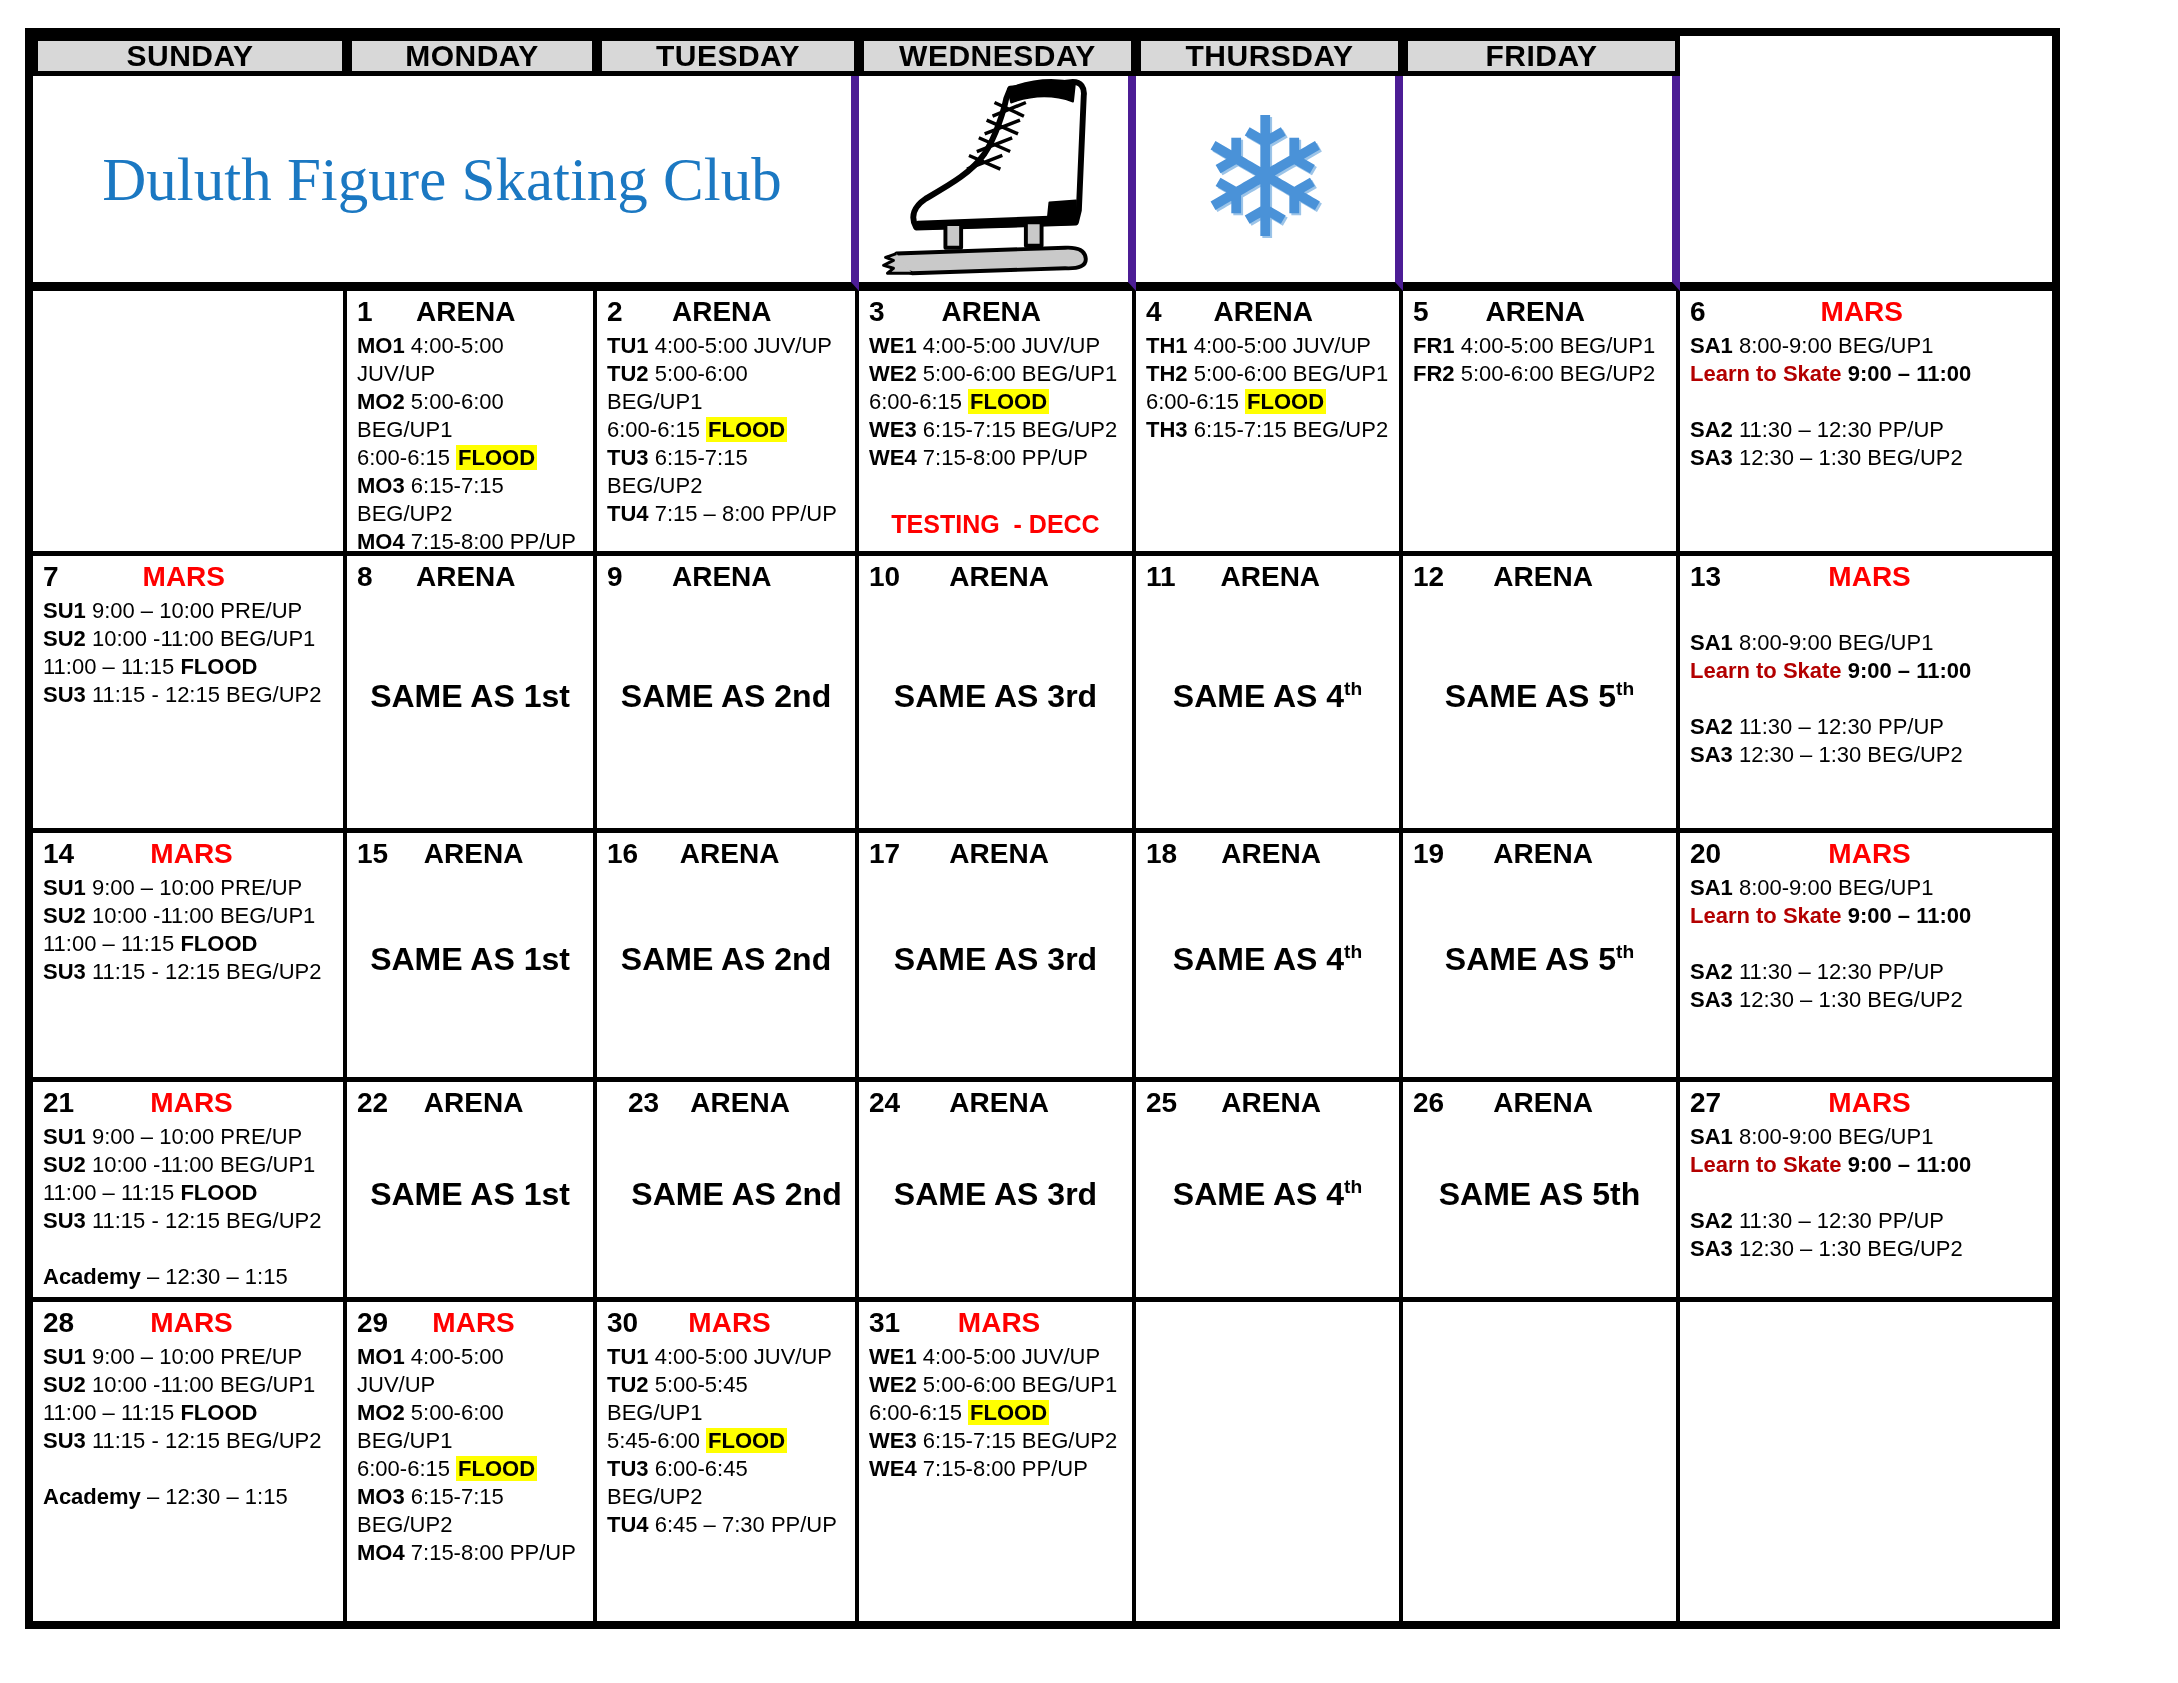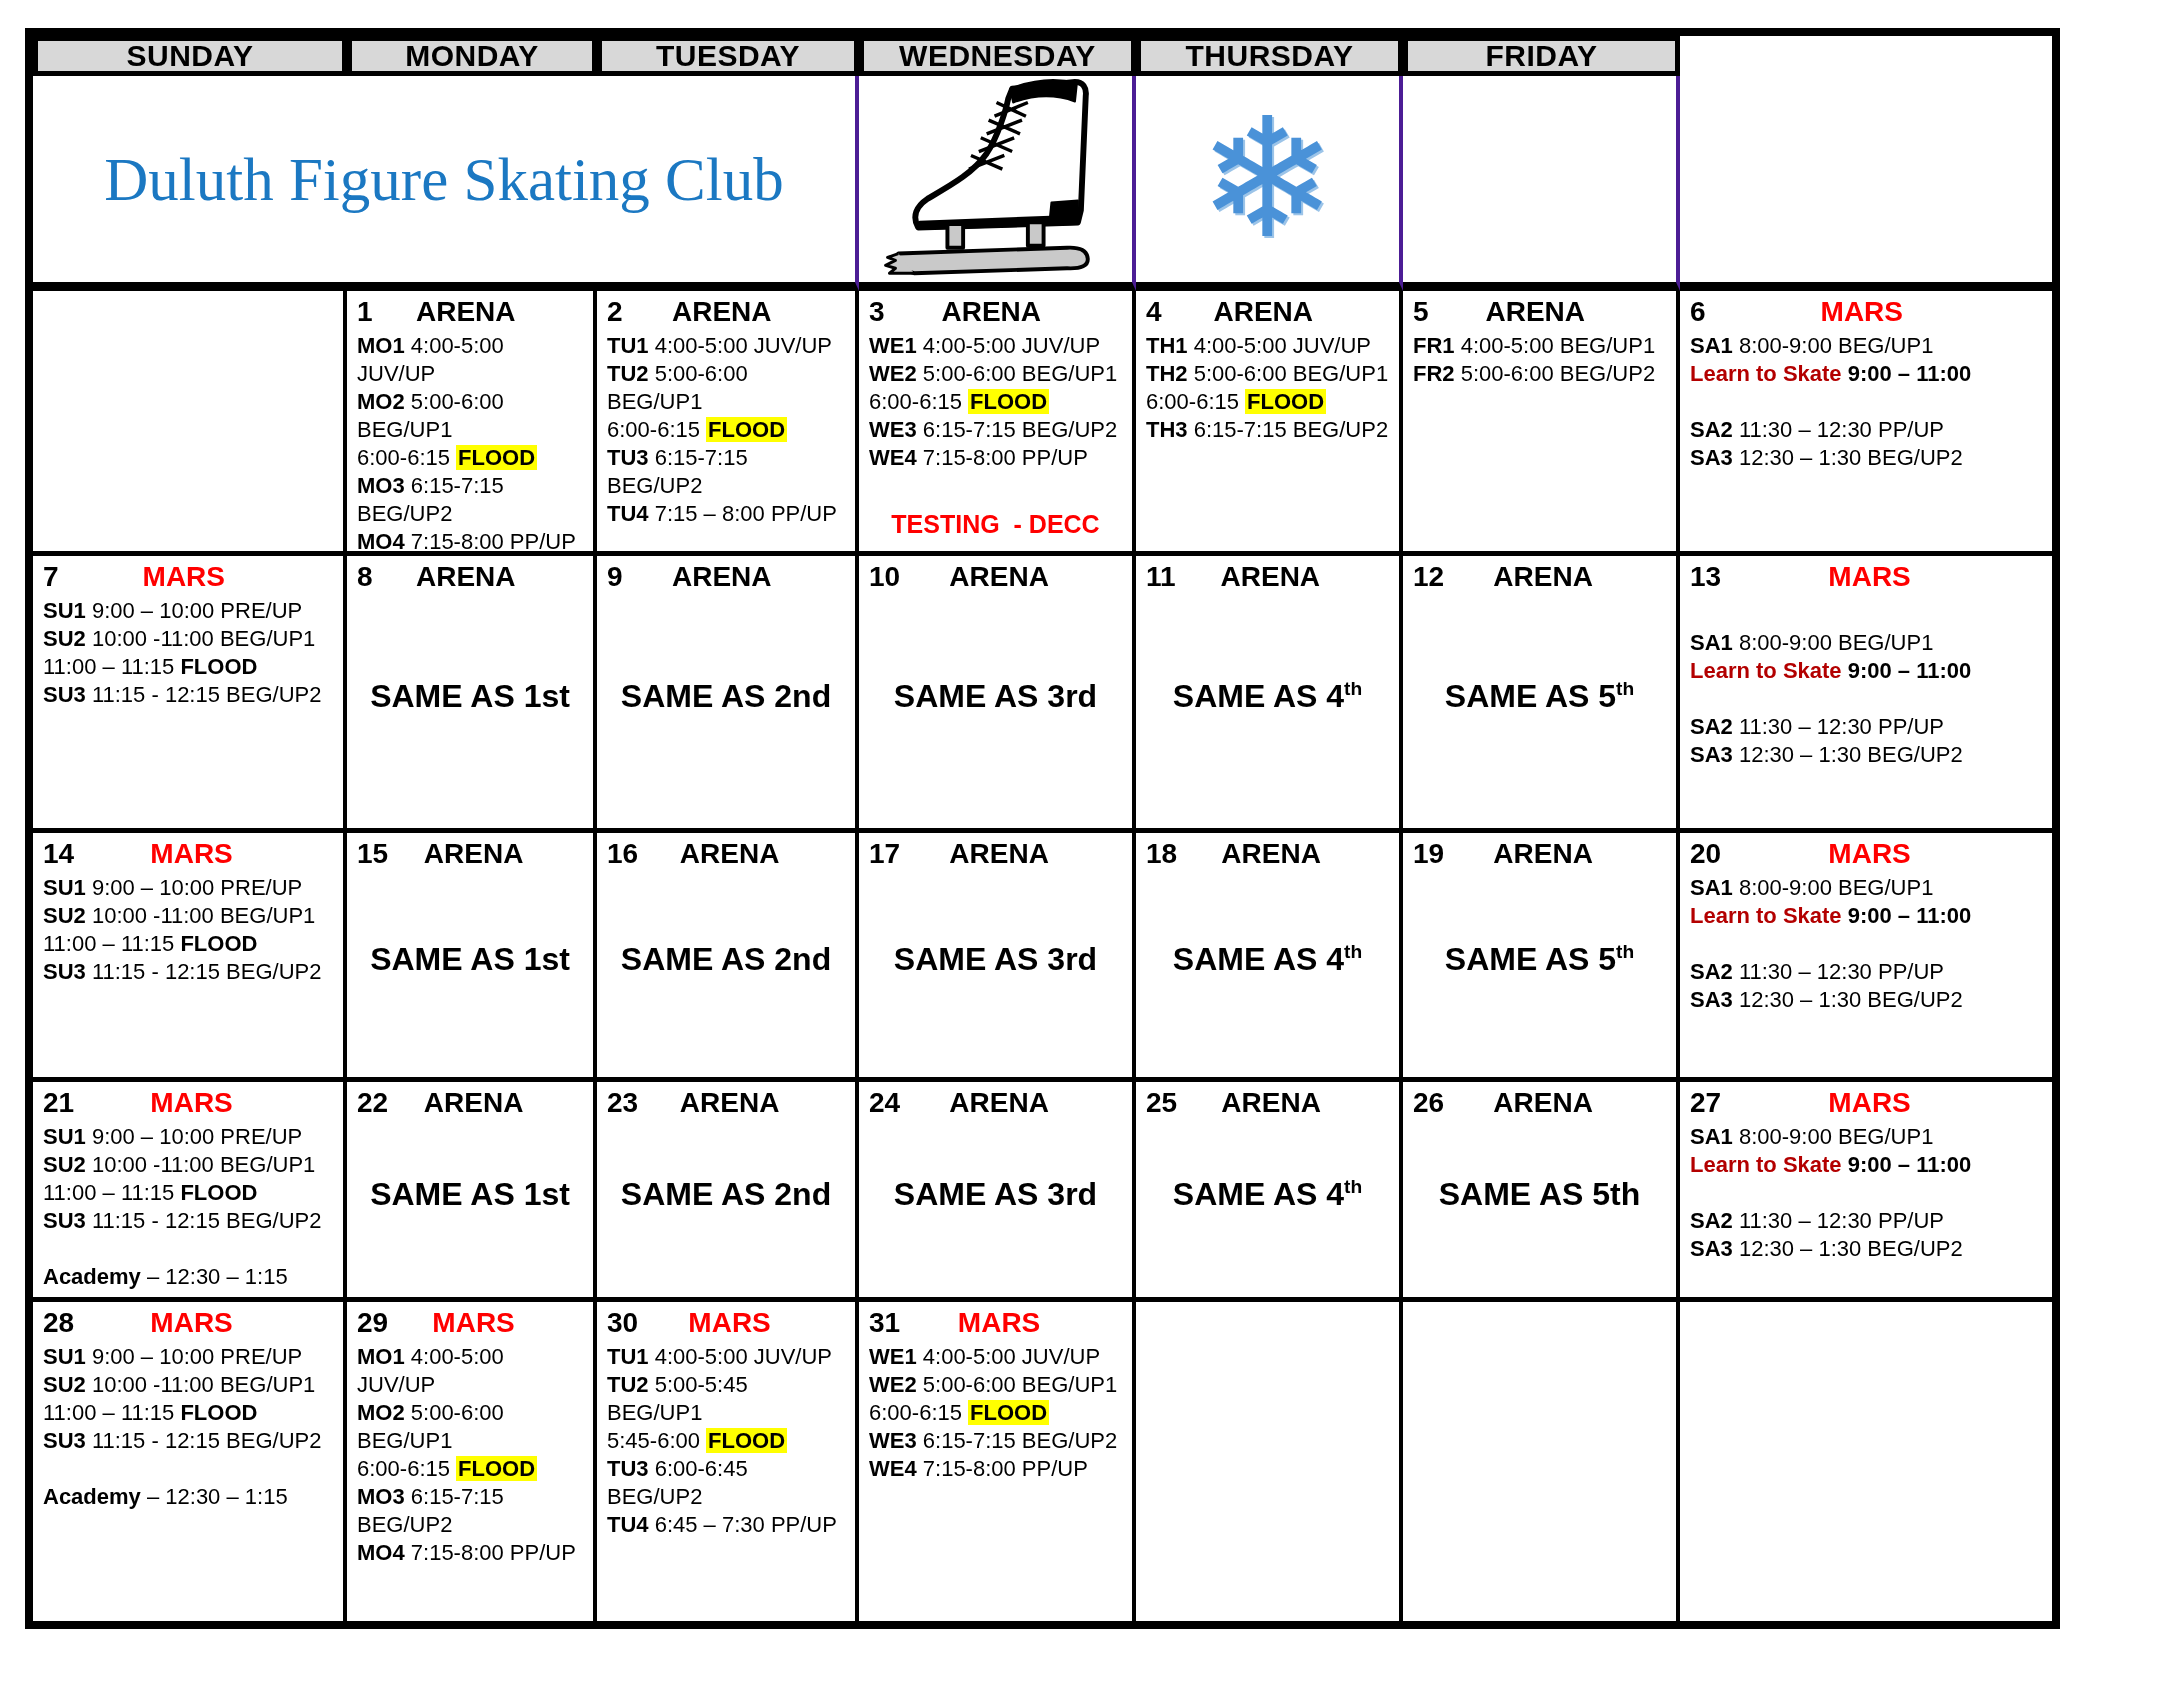--- a/index.html
+++ b/index.html
@@ -10,21 +10,21 @@
   html,body{margin:0;padding:0;background:#fff;}
   .page{position:relative;width:2178px;height:1683px;background:#fff;overflow:hidden;
         font-family:"Liberation Sans",sans-serif;color:#000;}
   .calendar{position:absolute;left:25px;top:28px;width:2035px;height:1601px;
     display:grid;background:#fff;border:8px solid #000;box-sizing:border-box;
     grid-template-columns:314px 250px 262px 277px 267px 277px 1fr;
     grid-template-rows:40px 215px 265px 277px 249px 220px 1fr;}
   .calendar *{box-sizing:border-box;}
   .hcell{background:var(--hdr-gray);border:5px solid #000;display:flex;align-items:center;
     justify-content:center;font-weight:bold;font-size:30px;letter-spacing:0.5px;}
-  .bandcell{background:#fff;border-right:4px solid #4c1d95;border-bottom:9px solid #000;}
+  .bandcell{background:#fff;border-right:8px solid #4c1d95;border-bottom:9px solid #000;}
   .bandcell.lastcol{border-right:0;}
   .title-cell{display:flex;flex-direction:column;justify-content:center;text-align:center;
     color:var(--title-blue);font-family:"Liberation Serif",serif;}
   .club-title{font-size:61px;line-height:77px;}
   .month-title{font-size:111px;line-height:119px;}
   .img-cell{display:flex;align-items:center;justify-content:center;overflow:hidden;}
   .snowflake::before{content:"\2744";}
   .snowflake{font-family:"DejaVu Sans",sans-serif;font-size:166px;line-height:166px;
     color:var(--flake);text-shadow:2px 2px 0 #9cc4e8;}
   .wcell{background:#fff;border-right:4px solid #000;border-bottom:5px solid #000;
@@ -261,21 +261,21 @@
       </div>
       <div class="wcell" style="grid-area: 6 / 2;">
         <div class="cellhead">
           <span class="num">22</span>
           <span class="tag tag-arena">ARENA</span>
         </div>
         <div class="bigwrap">
           <div class="big"><span class="sg-b">SAME AS 1st</span></div>
         </div>
       </div>
-      <div class="wcell" style="grid-area: 6 / 3;">
+      <div class="wcell" style="grid-area: 6 / 3; padding-left: 21px;">
         <div class="cellhead">
           <span class="num">23</span>
           <span class="tag tag-arena">ARENA</span>
         </div>
         <div class="bigwrap">
           <div class="big"><span class="sg-b">SAME AS 2nd</span></div>
         </div>
       </div>
       <div class="wcell" style="grid-area: 6 / 4;">
         <div class="cellhead">

